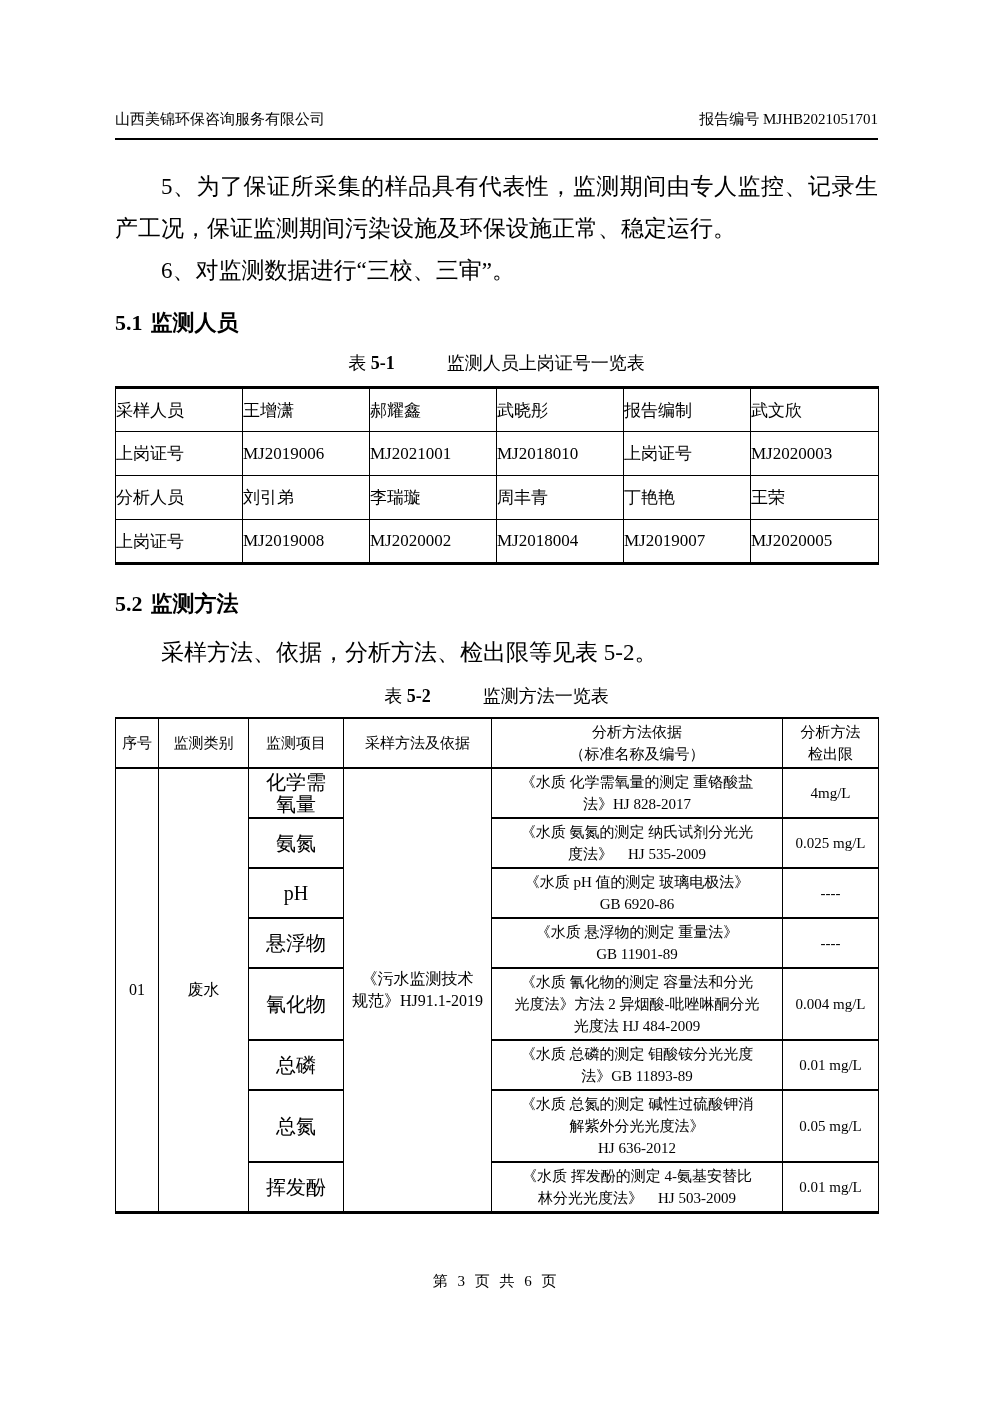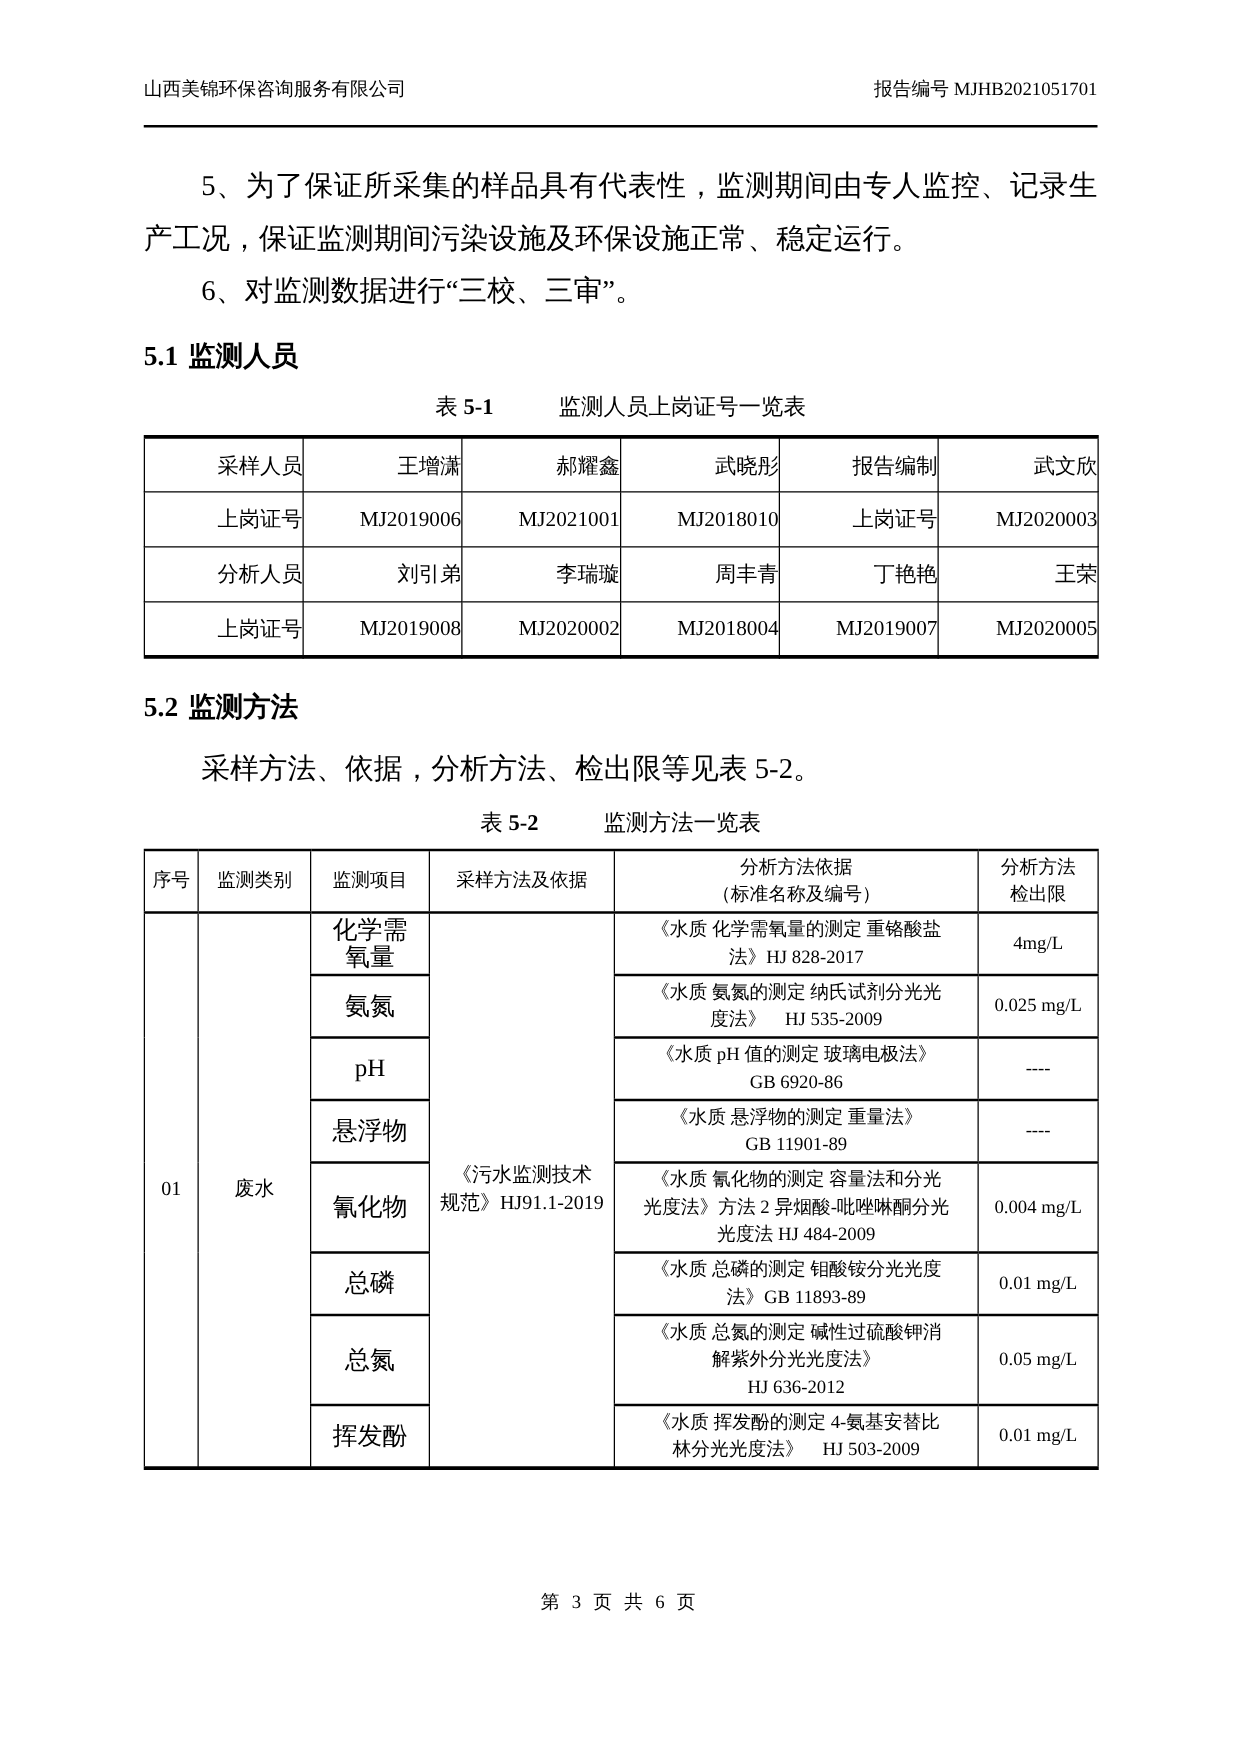--- a/index.html
+++ b/index.html
@@ -13,22 +13,23 @@
     color: #000000;
     font-family: "Liberation Serif", "DejaVu Serif", serif;
     padding: 62px 114px 0 115px;
   }
   
   .doc-header {
     display: flex;
     justify-content: space-between;
     align-items: flex-end;
     font-size: 15px;
-    padding-bottom: 19px;
+    padding-bottom: 9px;
     border-bottom: 2px solid #000;
+    margin-top: 48px;
   }
   
   .para-block { margin-top: 26px; font-family: Liberation Serif, serif; }
   .para {
     font-size: 23px;
     line-height: 42px;
     text-align: justify;
     text-indent: 2em;
   }
   .section-heading {
@@ -50,21 +51,21 @@
     line-height: 26px;
   }
   .table-caption .cap-no { font-weight: bold; }
   .table-caption .cap-title { margin-left: 52px; }
   
   table { border-collapse: collapse; width: 100%; table-layout: fixed; }
   .t51 { margin-top: 10px; border-top: 3px solid #000; border-bottom: 3px solid #000; }
   .t51 td {
     border: 1px solid #000;
     height: 44px;
-    text-align: right;
+    text-align: left;
     vertical-align: middle;
     font-size: 17px;
   }
   
   .t52 { margin-top: 8px; border-top: 2px solid #15803d; border-bottom: 3px solid #000; }
   .t52 td, .t52 th {
     border-left: 1px solid #000;
     border-right: 1px solid #000;
     border-top: 2px solid #000;
     border-bottom: 2px solid #000;

